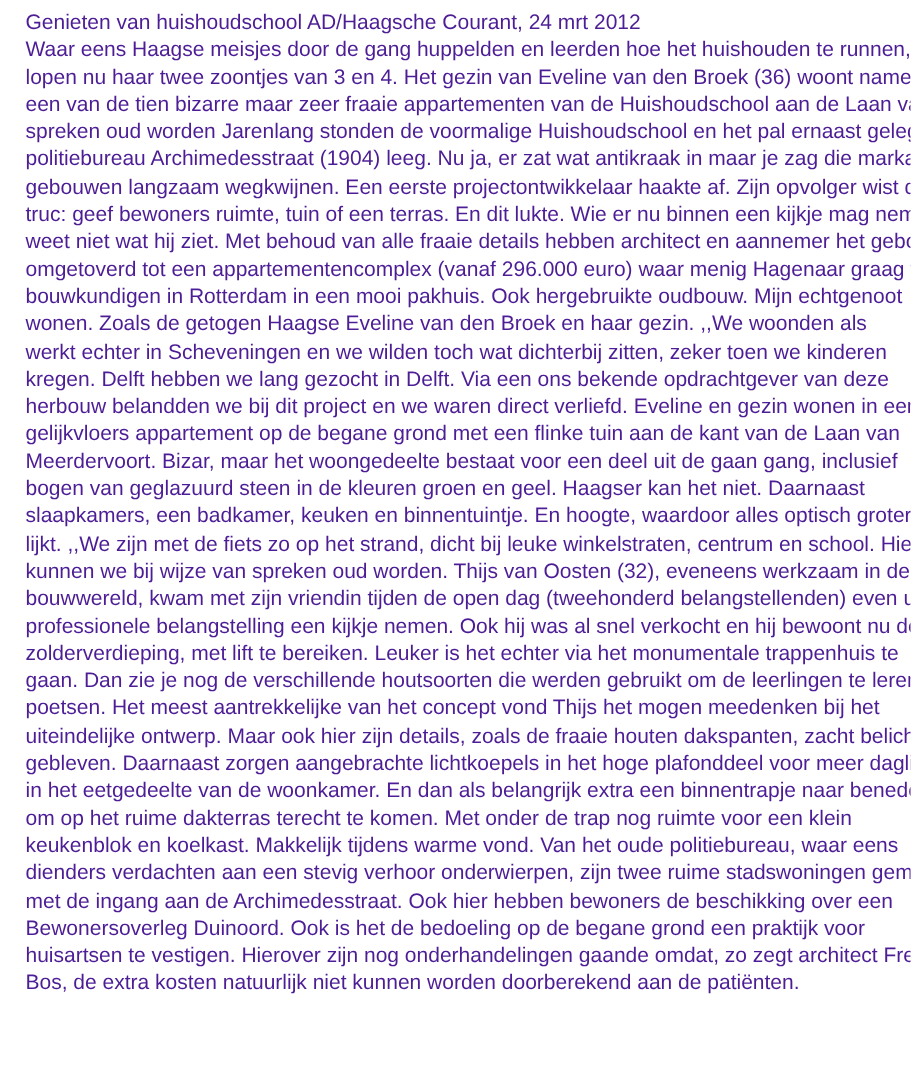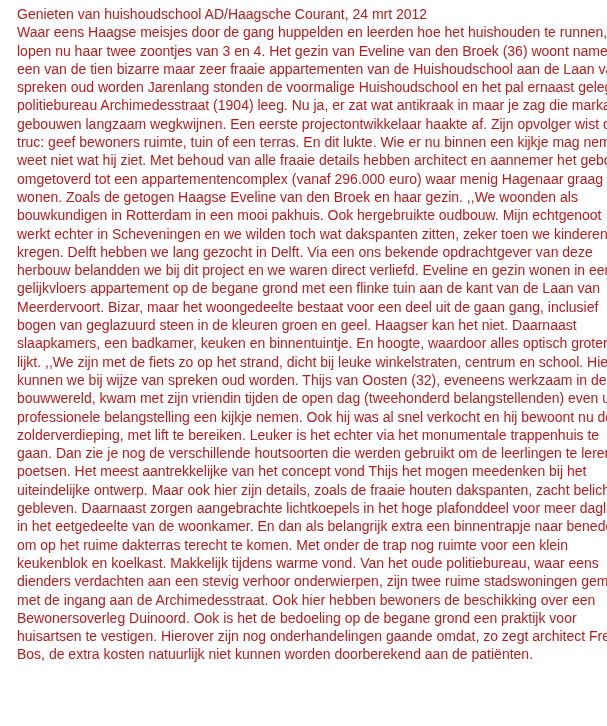--- a/index.html
+++ b/index.html
@@ -10,21 +10,21 @@
   }
   .page {
     width: 607px;
     height: 726px;
     box-sizing: border-box;
     padding: 5px 4px 8px 17px;
     background: #ffffff;
     font-family: "Liberation Sans", sans-serif;
     font-size: 14px;
     line-height: 18.3px;
-    color: #b91c1c;
+    color: #4c1d95;
   }
   .text-line {
     white-space: nowrap;
     font-weight: 400;
     letter-spacing: 0;
   }
 </style>
 </head>
 <body>
 
@@ -33,23 +33,23 @@
   <div>
       <div class="text-line">Waar eens Haagse meisjes door de gang huppelden en leerden hoe het huishouden te runnen,</div>
       <div class="text-line">lopen nu haar twee zoontjes van 3 en 4. Het gezin van Eveline van den Broek (36) woont namelijk in</div>
       <div class="text-line">een van de tien bizarre maar zeer fraaie appartementen van de Huishoudschool aan de Laan van</div>
       <div class="text-line">spreken oud worden Jarenlang stonden de voormalige Huishoudschool en het pal ernaast gelegen</div>
       <div class="text-line">politiebureau Archimedesstraat (1904) leeg. Nu ja, er zat wat antikraak in maar je zag die markante</div>
       <div class="text-line">gebouwen langzaam wegkwijnen. Een eerste projectontwikkelaar haakte af. Zijn opvolger wist de</div>
       <div class="text-line">truc: geef bewoners ruimte, tuin of een terras. En dit lukte. Wie er nu binnen een kijkje mag nemen</div>
       <div class="text-line">weet niet wat hij ziet. Met behoud van alle fraaie details hebben architect en aannemer het gebouw</div>
       <div class="text-line">omgetoverd tot een appartementencomplex (vanaf 296.000 euro) waar menig Hagenaar graag wil</div>
+      <div class="text-line">bouwkundigen in Rotterdam in een mooi pakhuis. Ook hergebruikte oudbouw. Mijn echtgenoot</div>
       <div class="text-line">wonen. Zoals de getogen Haagse Eveline van den Broek en haar gezin. ,,We woonden als</div>
-      <div class="text-line">bouwkundigen in Rotterdam in een mooi pakhuis. Ook hergebruikte oudbouw. Mijn echtgenoot</div>
-      <div class="text-line">werkt echter in Scheveningen en we wilden toch wat dakspanten zitten, zeker toen we kinderen</div>
+      <div class="text-line">werkt echter in Scheveningen en we wilden toch wat dichterbij zitten, zeker toen we kinderen</div>
       <div class="text-line">kregen. Delft hebben we lang gezocht in Delft. Via een ons bekende opdrachtgever van deze</div>
       <div class="text-line">herbouw belandden we bij dit project en we waren direct verliefd. Eveline en gezin wonen in een</div>
       <div class="text-line">gelijkvloers appartement op de begane grond met een flinke tuin aan de kant van de Laan van</div>
       <div class="text-line">Meerdervoort. Bizar, maar het woongedeelte bestaat voor een deel uit de gaan gang, inclusief</div>
       <div class="text-line">bogen van geglazuurd steen in de kleuren groen en geel. Haagser kan het niet. Daarnaast</div>
       <div class="text-line">slaapkamers, een badkamer, keuken en binnentuintje. En hoogte, waardoor alles optisch groter</div>
       <div class="text-line">lijkt. ,,We zijn met de fiets zo op het strand, dicht bij leuke winkelstraten, centrum en school. Hier</div>
       <div class="text-line">kunnen we bij wijze van spreken oud worden. Thijs van Oosten (32), eveneens werkzaam in de</div>
       <div class="text-line">bouwwereld, kwam met zijn vriendin tijden de open dag (tweehonderd belangstellenden) even uit</div>
       <div class="text-line">professionele belangstelling een kijkje nemen. Ook hij was al snel verkocht en hij bewoont nu de</div>

